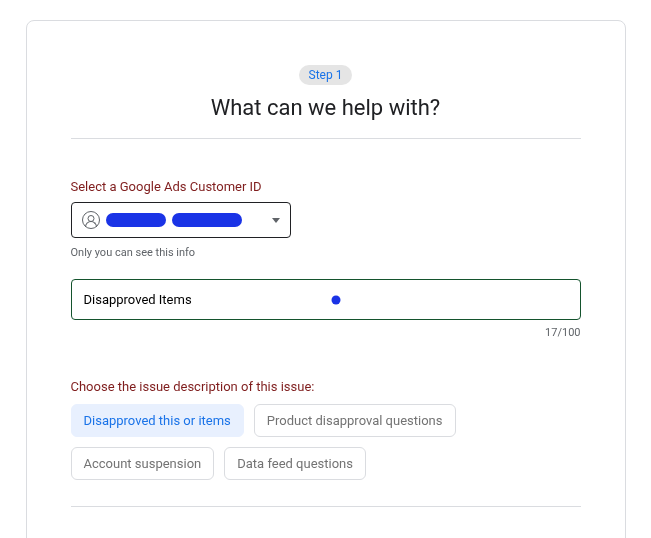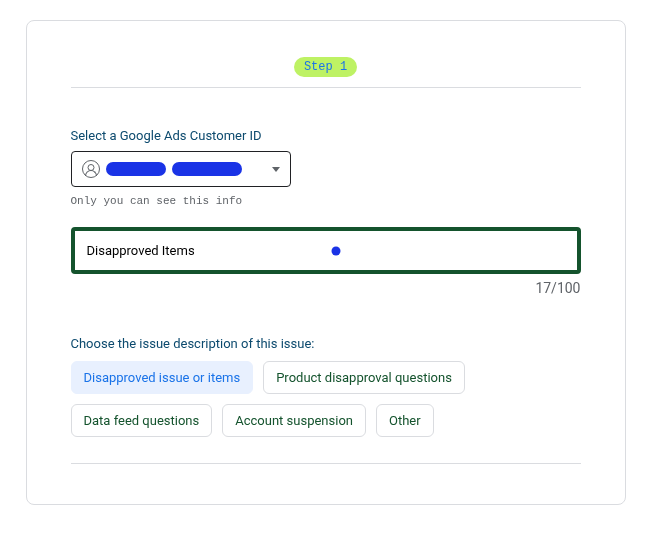--- a/index.html
+++ b/index.html
@@ -12,43 +12,42 @@
     .card {
       border: 1px solid #dadce0;
       border-radius: 8px;
       padding: 28px 44px 24px;
       max-width: 600px;
       margin: 0 auto;
     }
     .step-badge {
       display: block;
       width: fit-content;
-      background: #bef264;
+      background: #e5e5e5;
       color: #1a73e8;
       font-size: 12px;
       padding: 3px 10px;
       border-radius: 10px;
-      margin: 8px auto 10px;
-      font-family: Liberation Mono, monospace;
+      margin: 16px auto 10px;
     }
     .title {
       text-align: center;
       font-size: 22px;
       font-weight: 400;
       color: #202124;
       margin-bottom: 18px;
     }
     hr.divider {
       border: none;
       border-top: 1px solid #dadce0;
       margin: 0 0 24px;
     }
     .field-label {
       font-size: 13px;
-      color: #0c4a6e;
+      color: #7f1d1d;
       margin-bottom: 8px;
       margin-top: 40px;
     }
     .select-box {
       display: flex;
       align-items: center;
       border: 1px solid #202124;
       border-radius: 4px;
       padding: 8px 10px;
       width: 220px;
@@ -98,24 +97,23 @@
       border-top: 1.5px solid #5f6368;
       border-left: 1.5px solid #5f6368;
       border-right: 1.5px solid #5f6368;
       border-radius: 6px 6px 0 0;
     }
     .hint {
       font-size: 11px;
       color: #5f6368;
       margin-top: 8px;
       margin-bottom: 20px;
-      font-family: Liberation Mono, monospace;
     }
     .textarea-wrap {
-      border: 4px solid #14532d;
+      border: 1px solid #14532d;
       border-radius: 4px;
       padding: 0;
       margin-top: 6px;
       position: relative;
     }
     .textarea {
       width: 100%;
       border: none;
       outline: none;
       padding: 12px;
@@ -127,58 +125,59 @@
     .inkdot {
       position: absolute;
       top: 50%; left: 52%;
       transform: translate(-50%,-50%);
       width: 9px; height: 9px;
       background: #1a33e6;
       border-radius: 50%;
     }
     .counter {
       text-align: right;
-      font-size: 14px;
+      font-size: 11px;
       color: #5f6368;
       margin-top: 6px;
       margin-bottom: 8px;
     }
     .chips {
       display: flex;
       flex-wrap: wrap;
       gap: 10px;
       margin-top: 10px;
       margin-bottom: 26px;
     }
     .chip {
       border: 1px solid #dadce0;
       border-radius: 6px;
       padding: 8px 12px;
       font-size: 13px;
-      color: #14532d;
+      color: #737373;
       cursor: pointer;
       background: #fff;
     }
     .chip.selected {
       background: #e8f0fe;
       color: #1a73e8;
       border-color: #e8f0fe;
     }
     .bottom-divider {
       border: none;
       border-top: 1px solid #dadce0;
       margin: 0 0 16px;
     }
   </style>
 </head>
 <body>
 
 <div class="card">
 
   <span class="step-badge">Step 1</span>
+  <h1 class="title">What can we help with?</h1>
 
   <hr class="divider">
 
   <div class="field-label">Select a Google Ads Customer ID</div>
   <div class="select-box">
     <span class="person-icon"></span>
     <span class="redact">
       <span class="redact-blob" style="width:60px"></span>
       <span class="redact-blob" style="width:70px"></span>
     </span>
@@ -187,22 +186,21 @@
   <div class="hint">Only you can see this info</div>
 
   <div class="textarea-wrap">
     <input class="textarea" value="Disapproved Items" style="">
     <span class="inkdot"></span>
   </div>
   <div class="counter">17/100</div>
 
   <div class="field-label">Choose the issue description of this issue:</div>
   <div class="chips" id="chips">
-      <div class="chip selected">Disapproved issue or items</div>
+      <div class="chip selected">Disapproved this or items</div>
       <div class="chip">Product disapproval questions</div>
+      <div class="chip">Account suspension</div>
       <div class="chip">Data feed questions</div>
-      <div class="chip">Account suspension</div>
-      <div class="chip">Other</div>
     </div>
 
   <hr class="bottom-divider">
 
 </div>
 
 </body></html>

